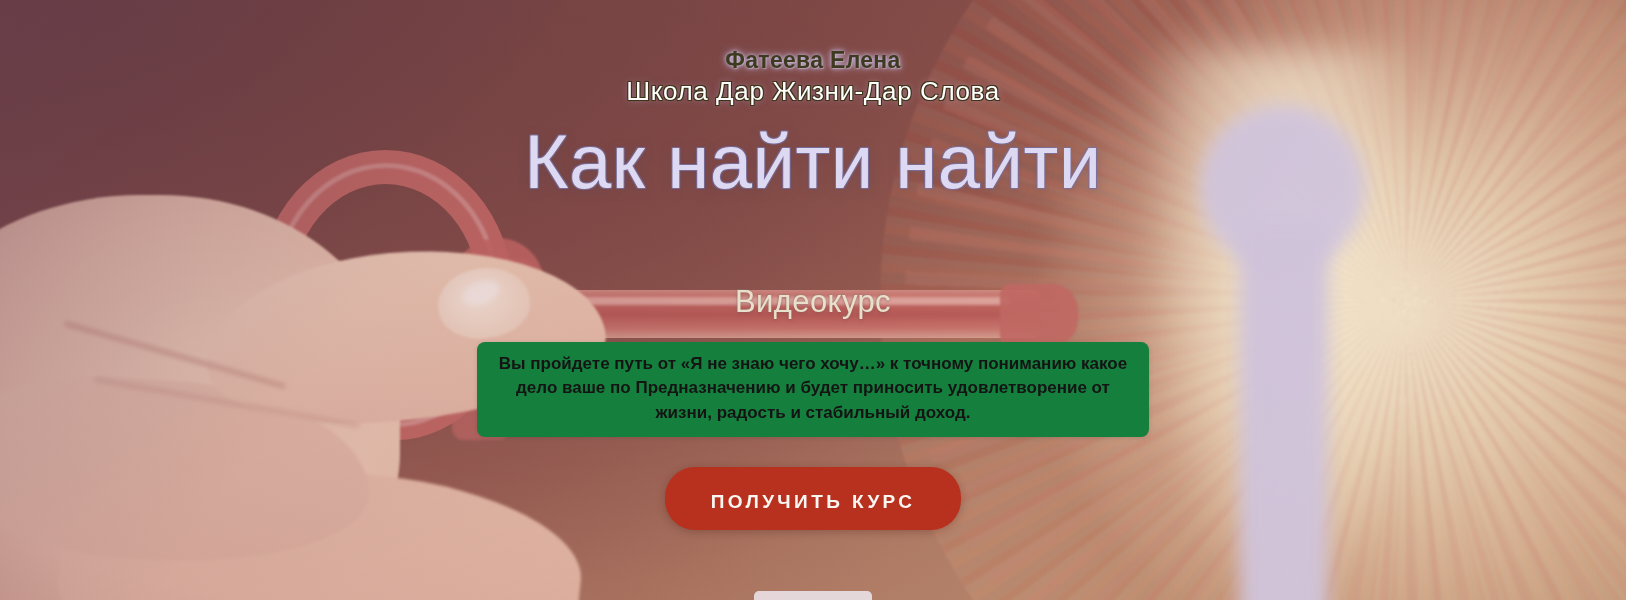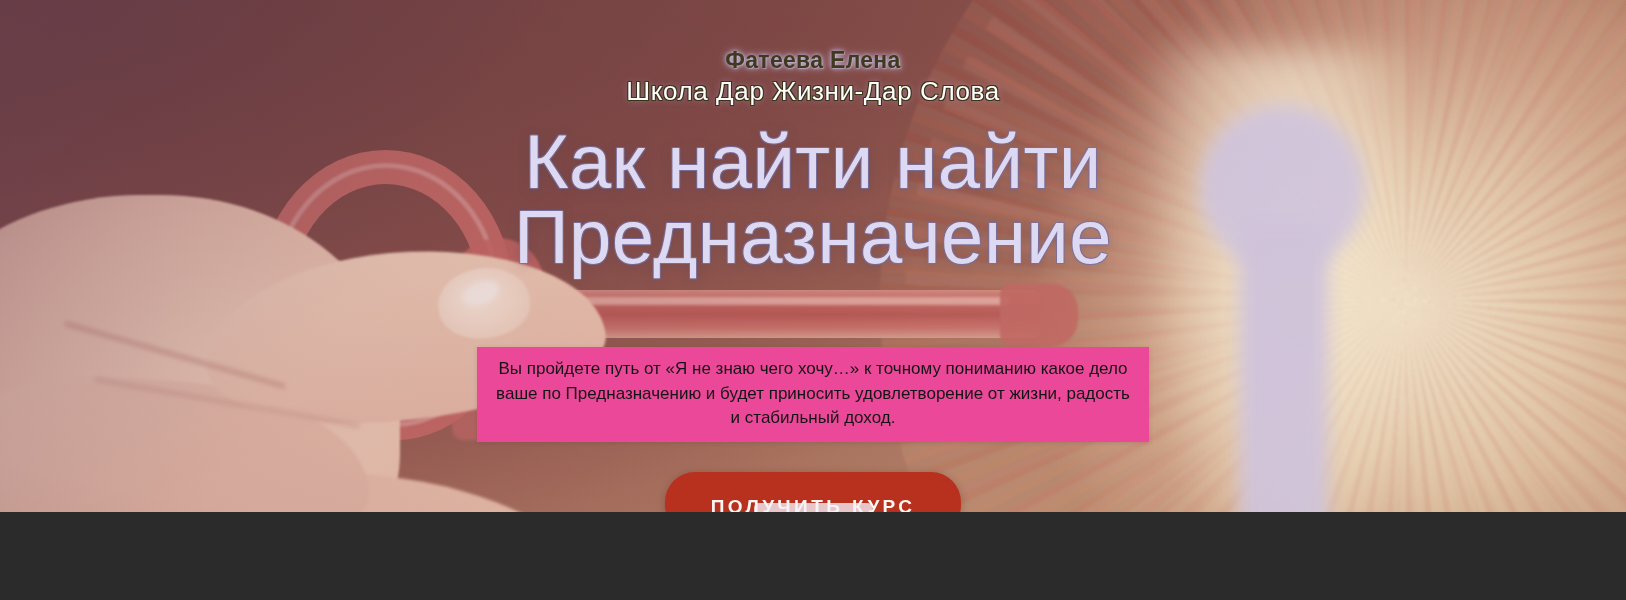--- a/index.html
+++ b/index.html
@@ -4,21 +4,21 @@
 <title>Как найти свое Предназначение — Видеокурс</title>
 <style>
   html, body {
     margin: 0;
     padding: 0;
     background: #2b2b2b;
   }
   .page {
     position: relative;
     width: 1626px;
-    height: 512px;
+    height: 600px;
     overflow: hidden;
     font-family: "Liberation Sans", "DejaVu Sans", sans-serif;
     background: #9b7a78;
     user-select: none;
   }
 
   
   .bg-layer { position: absolute; inset: 0; }
 
   
@@ -344,25 +344,25 @@
     text-shadow:
       0 1px 3px rgba(110,80,80,0.45),
       -1px -1px 0 rgba(150,130,120,0.35);
   }
 
   .promise-box {
     margin-top: 22px;
     width: 672px;
     box-sizing: border-box;
     padding: 10px 16px 12px;
-    background: #ec4899;
-    border-radius: 0;
+    background: #15803d;
+    border-radius: 8px;
     text-align: center;
     font-size: 17px;
-    font-weight: normal;
+    font-weight: bold;
     line-height: 1.43;
     color: #141414;
     box-shadow: 0 1px 4px rgba(80,50,60,0.18);
   }
 
   .cta-wrap {
     margin-top: 30px;
   }
   .cta-button {
     display: inline-block;
@@ -429,23 +429,23 @@
   <div class="bg-layer bg-vignette"></div>
 
   <div class="content">
 
     <div class="brand-name">Фатеева Елена</div>
 
     <div class="brand-school">Школа Дар Жизни-Дар Слова</div>
 
     <h1 class="headline">
       <span class="hl-line">Как найти найти</span>
-      <span class="hl-line">Предназначение</span>
     </h1>
 
+    <div class="kicker">Видеокурс</div>
 
     <div class="promise-box">Вы пройдете путь от «Я не знаю чего хочу…» к точному пониманию какое дело ваше по Предназначению и будет приносить удовлетворение от жизни, радость и стабильный доход.</div>
 
     <div class="cta-wrap">
       <button class="cta-button">ПОЛУЧИТЬ КУРС</button>
     </div>
 
   </div>
 
   <div class="bottom-sliver"></div>

